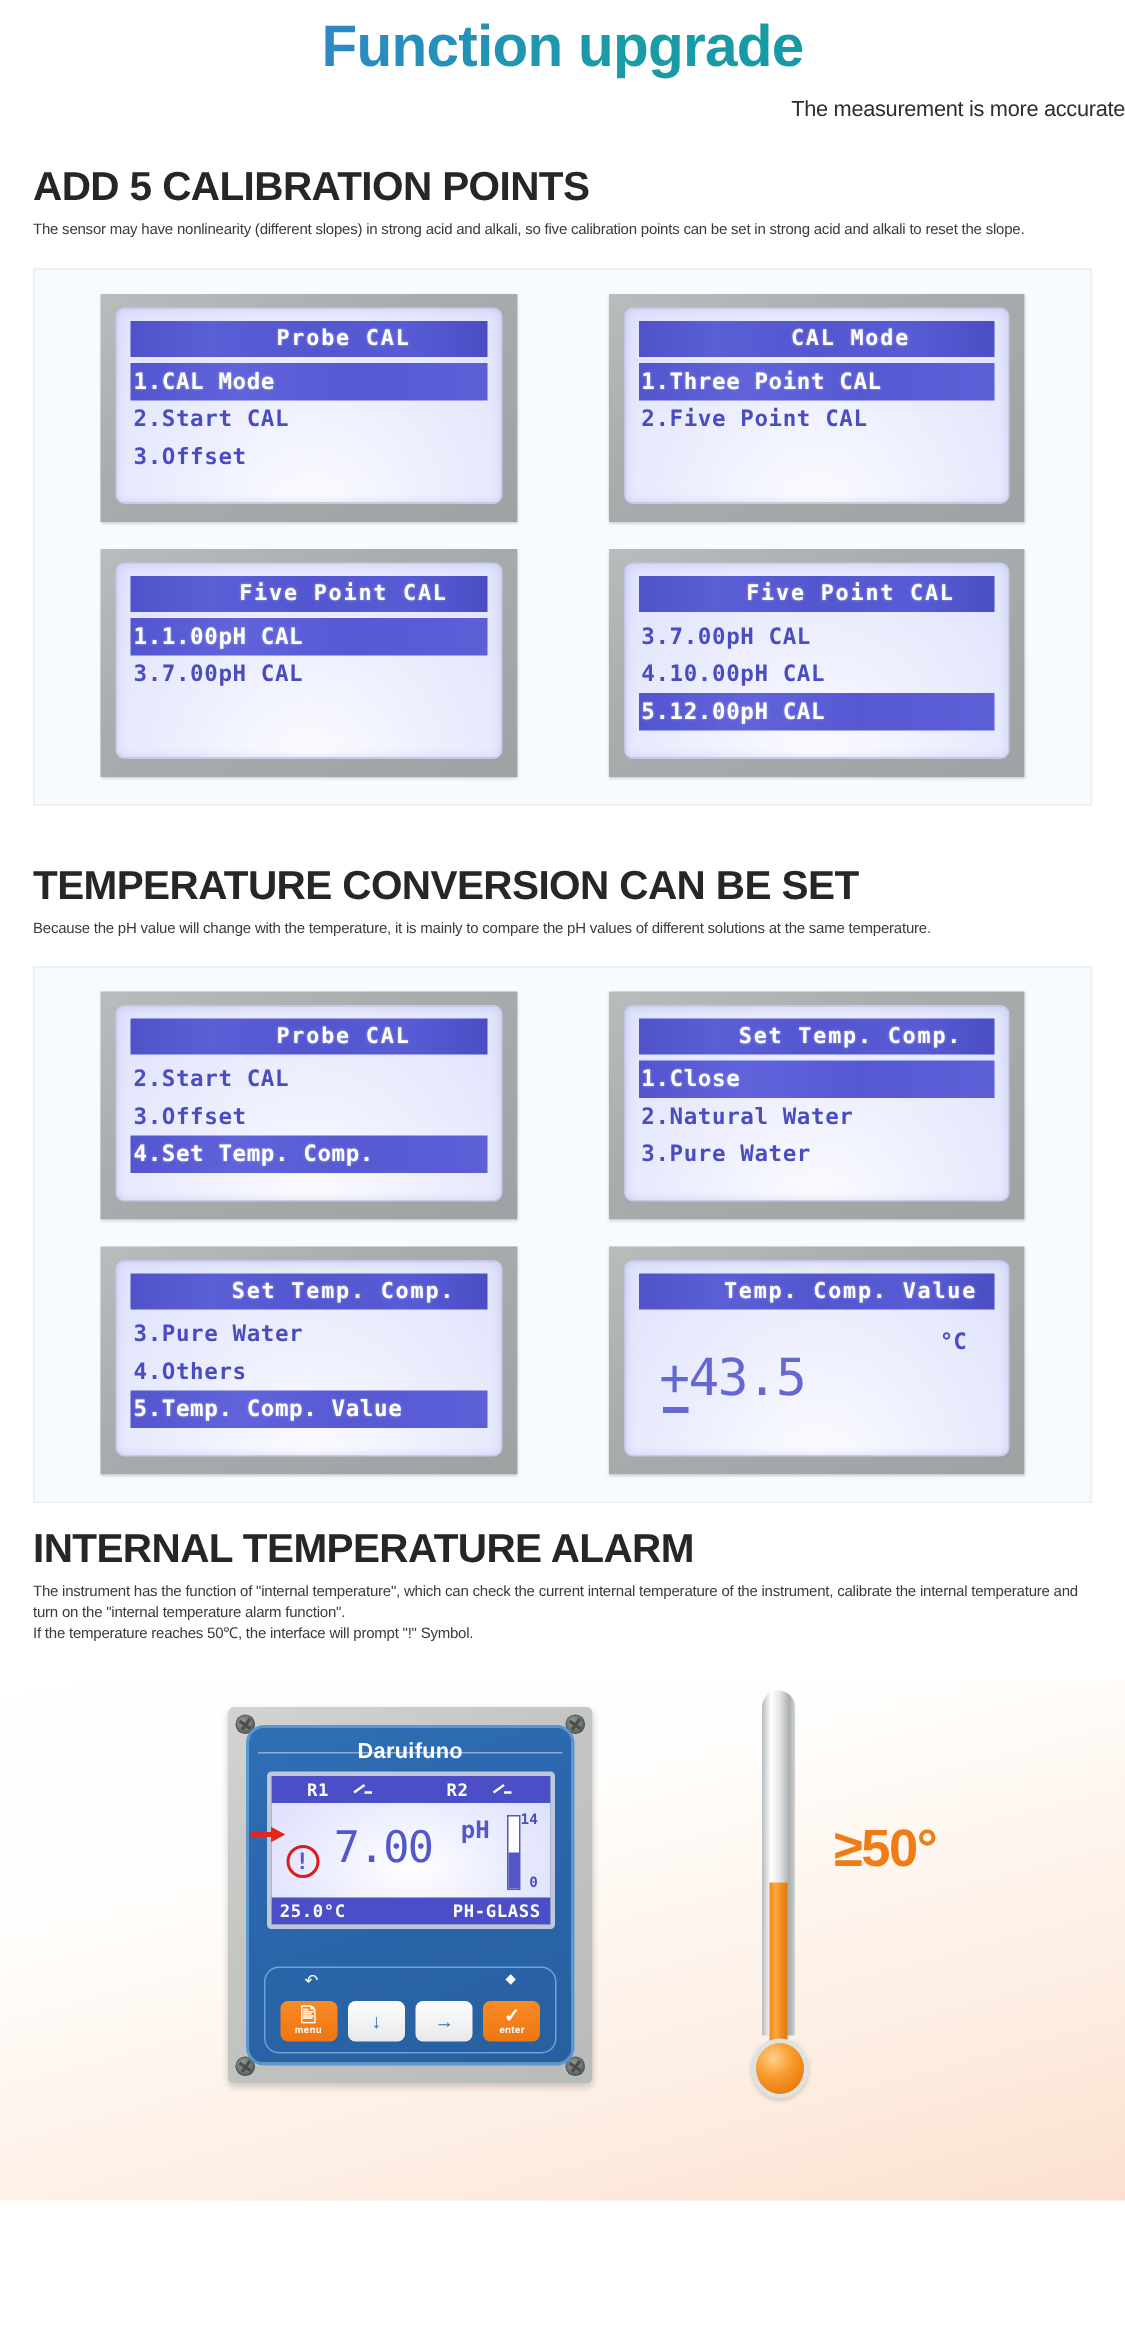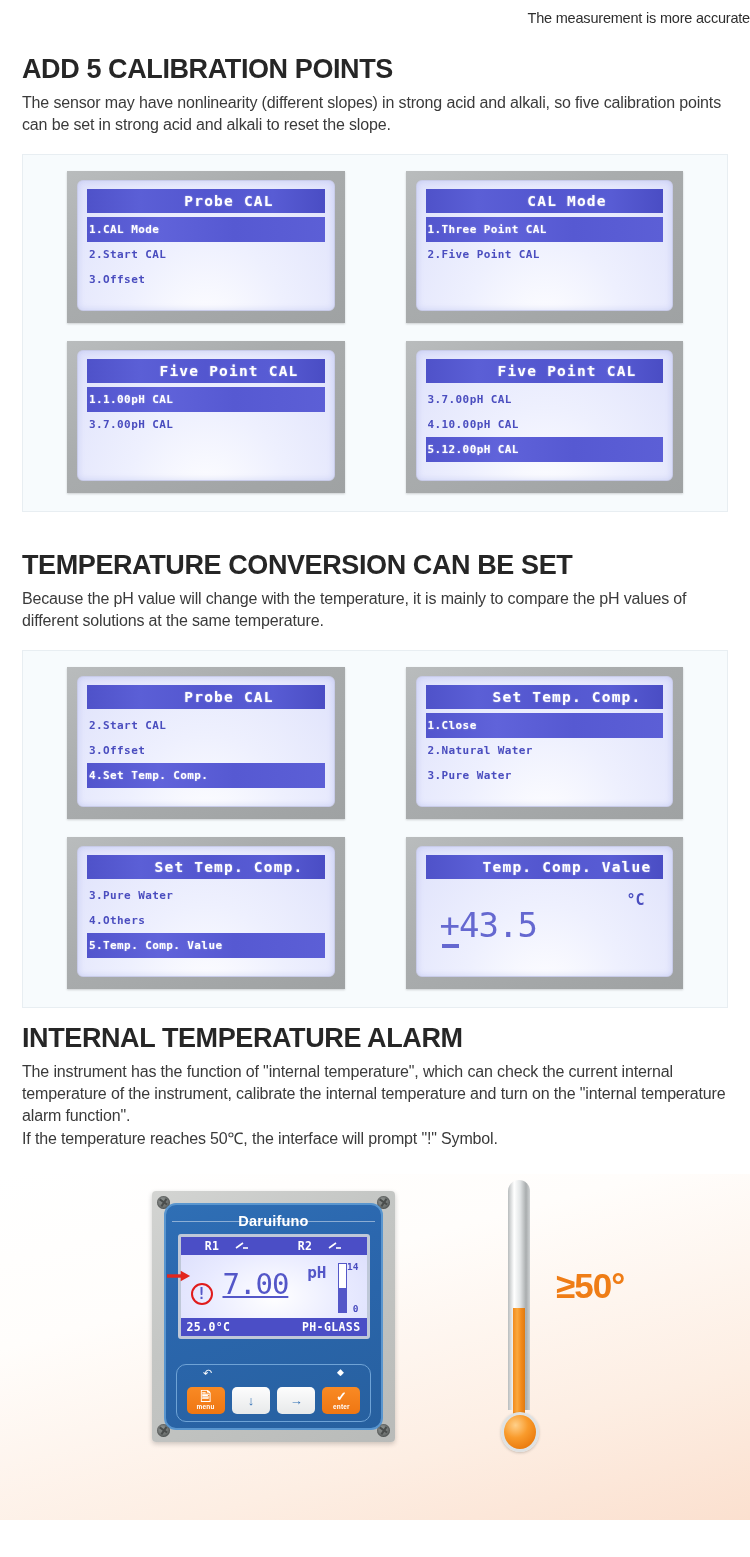--- a/index.html
+++ b/index.html
@@ -36,21 +36,21 @@
   
   .section { padding: 0 22px; }
   .sec-h2 {
     font-size: 27px;
     font-weight: bold;
     color: #262626;
     letter-spacing: -0.4px;
     margin-bottom: 7px;
   }
   .sec-p {
-    font-size: 16px;
+    font-size: 10px;
     line-height: 1.38;
     color: #3a3a3a;
     letter-spacing: -0.15px;
   }
 
   
   .lcd-panel {
     margin: 18px 22px 0 22px;
     background: #f7fbfd;
     border: 1px solid #e8eef2;
@@ -94,21 +94,21 @@
     font-weight: bold;
     letter-spacing: 1.2px;
     text-shadow: 0 0 2px rgba(255,255,255,.45);
     margin-bottom: 4px;
     padding-left: 46px;
   }
   .lcd-row {
     height: 25px;
     line-height: 25px;
     font-family: "DejaVu Sans Mono", monospace;
-    font-size: 11px;
+    font-size: 15px;
     font-weight: bold;
     letter-spacing: 0.4px;
     color: #4a4dbf;
     padding-left: 2px;
     white-space: pre;
   }
   .lcd-row.sel {
     background: linear-gradient(90deg, #5255cd 0%, #6063da 30%, #5659d2 62%, #5c5fd6 100%);
     color: #ffffff;
     text-shadow: 0 0 2px rgba(255,255,255,.4);
@@ -223,21 +223,20 @@
     position: absolute;
     left: 0; right: 0; top: 18px; bottom: 18px;
   }
   .ds-value {
     position: absolute;
     left: 42px; top: 12px;
     font-family: "DejaVu Sans Mono", monospace;
     font-size: 29px;
     color: #5457c8;
     letter-spacing: -1px;
-    text-decoration: underline;
   }
   .ds-ph {
     position: absolute;
     right: 40px; top: 8px;
     font-family: "DejaVu Sans Mono", monospace;
     font-size: 16px;
     font-weight: bold;
     color: #5457c8;
   }
   .ds-gauge {
@@ -360,20 +359,21 @@
     font-size: 35px;
     font-weight: bold;
     color: #ef7d16;
     letter-spacing: -1px;
   }
 </style>
 </head>
 <body>
 
 <div>
+  <div class="hero-title">Function upgrade</div>
   <div class="hero-sub">The measurement is more accurate</div>
 </div>
 
 <div class="section" style="margin-top:28px;">
   <div class="sec-h2">ADD 5 CALIBRATION POINTS</div>
   <div class="sec-p">The sensor may have nonlinearity (different slopes) in strong acid and alkali, so five calibration points can be set in strong acid and alkali to reset the slope.</div>
 </div>
 
 <div class="lcd-panel">
 

